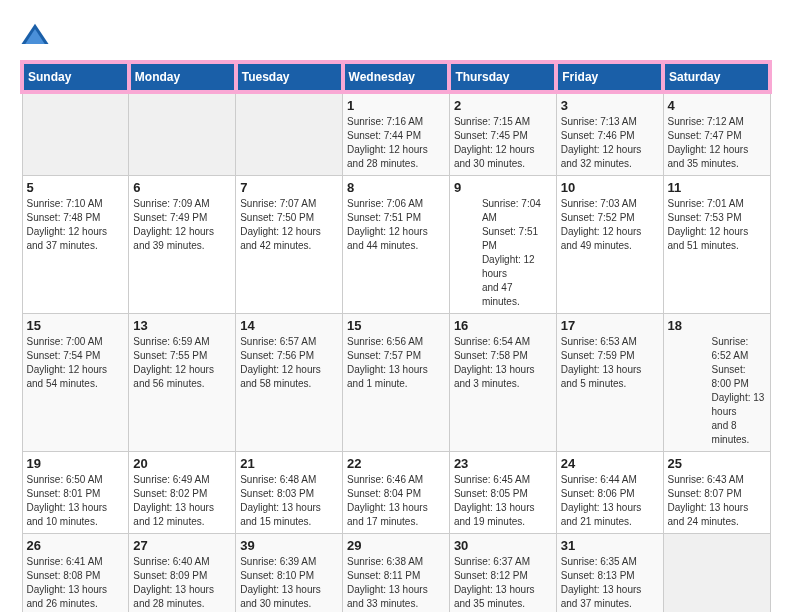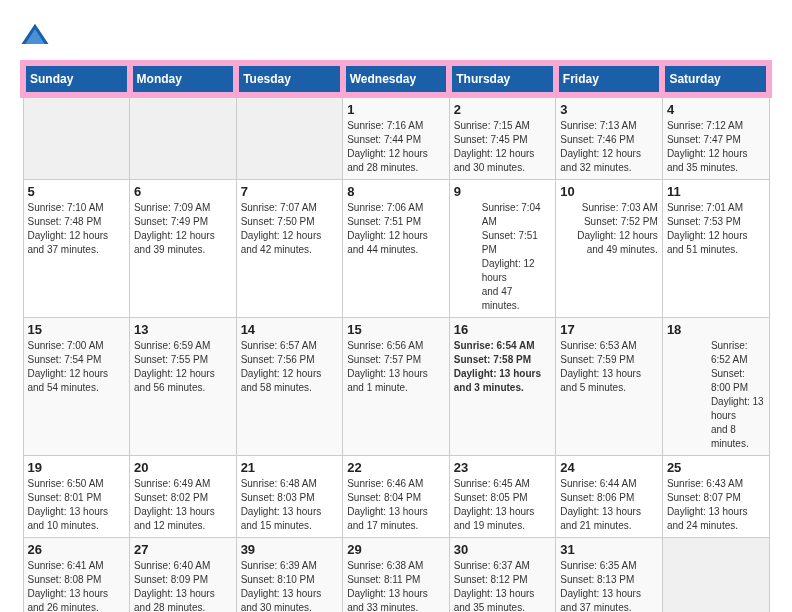--- a/index.html
+++ b/index.html
@@ -57,21 +57,21 @@
       border-collapse: collapse;
       table-layout: fixed;
     }
     thead tr th {
       background: #1a5fa8;
       color: #fff;
       font-size: 12px;
       font-weight: bold;
       padding: 6px 4px;
       text-align: left;
-      border: 6px solid #f9a8d4;
+      border: 4px solid #f9a8d4;
     }
     tbody tr td {
       border: 1px solid #ccc;
       vertical-align: top;
       padding: 4px;
       min-height: 80px;
       font-size: 10.5px;
       color: #222;
       background: #fff;
     }
@@ -190,21 +190,21 @@
         </td>
         <td>
           <div class="day-number">9</div>
           <div class="day-info" style="white-space: pre-line; margin-left: 28px;">Sunrise: 7:04 AM
 Sunset: 7:51 PM
 Daylight: 12 hours
 and 47 minutes.</div>
         </td>
         <td>
           <div class="day-number">10</div>
-          <div class="day-info" style="white-space: pre-line; text-align: right;">Sunrise: 7:03 AM
+          <div class="day-info" style="white-space: pre-line;">Sunrise: 7:03 AM
 Sunset: 7:52 PM
 Daylight: 12 hours
 and 49 minutes.</div>
         </td>
         <td>
           <div class="day-number">11</div>
           <div class="day-info" style="white-space: pre-line;">Sunrise: 7:01 AM
 Sunset: 7:53 PM
 Daylight: 12 hours
 and 51 minutes.</div>
@@ -234,21 +234,21 @@
         </td>
         <td>
           <div class="day-number">15</div>
           <div class="day-info" style="white-space: pre-line;">Sunrise: 6:56 AM
 Sunset: 7:57 PM
 Daylight: 13 hours
 and 1 minute.</div>
         </td>
         <td>
           <div class="day-number">16</div>
-          <div class="day-info" style="white-space: pre-line; font-weight: bold;">Sunrise: 6:54 AM
+          <div class="day-info" style="white-space: pre-line;">Sunrise: 6:54 AM
 Sunset: 7:58 PM
 Daylight: 13 hours
 and 3 minutes.</div>
         </td>
         <td>
           <div class="day-number">17</div>
           <div class="day-info" style="white-space: pre-line;">Sunrise: 6:53 AM
 Sunset: 7:59 PM
 Daylight: 13 hours
 and 5 minutes.</div>

